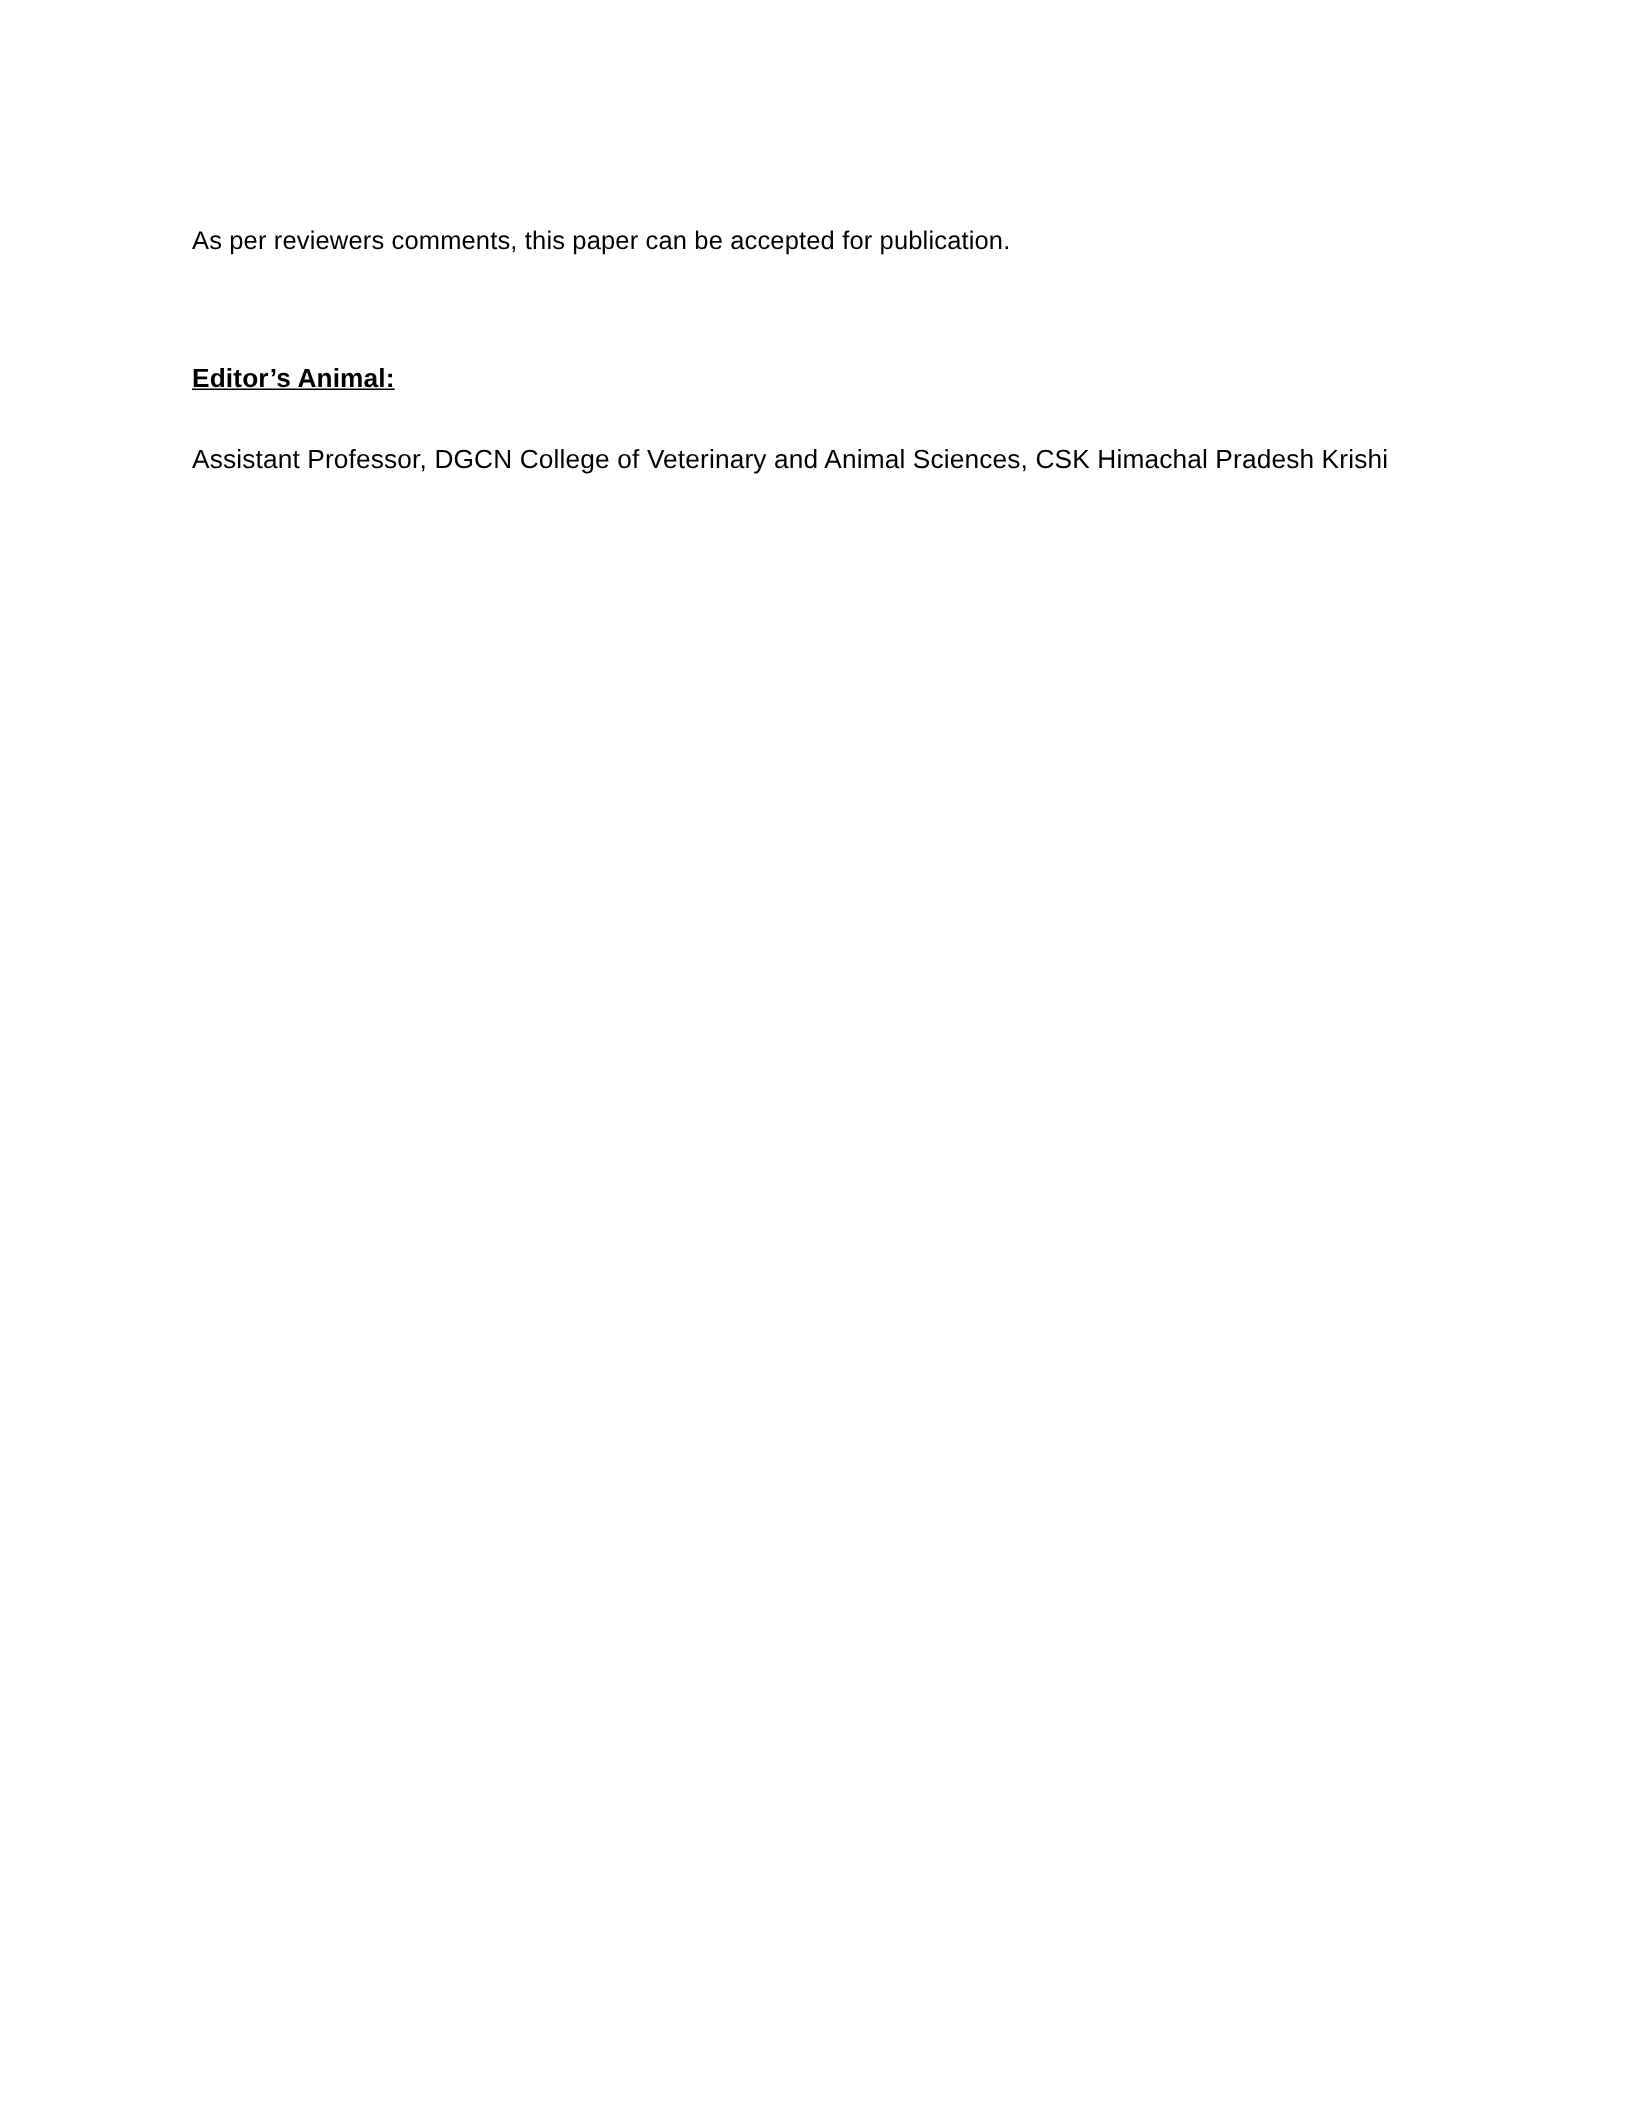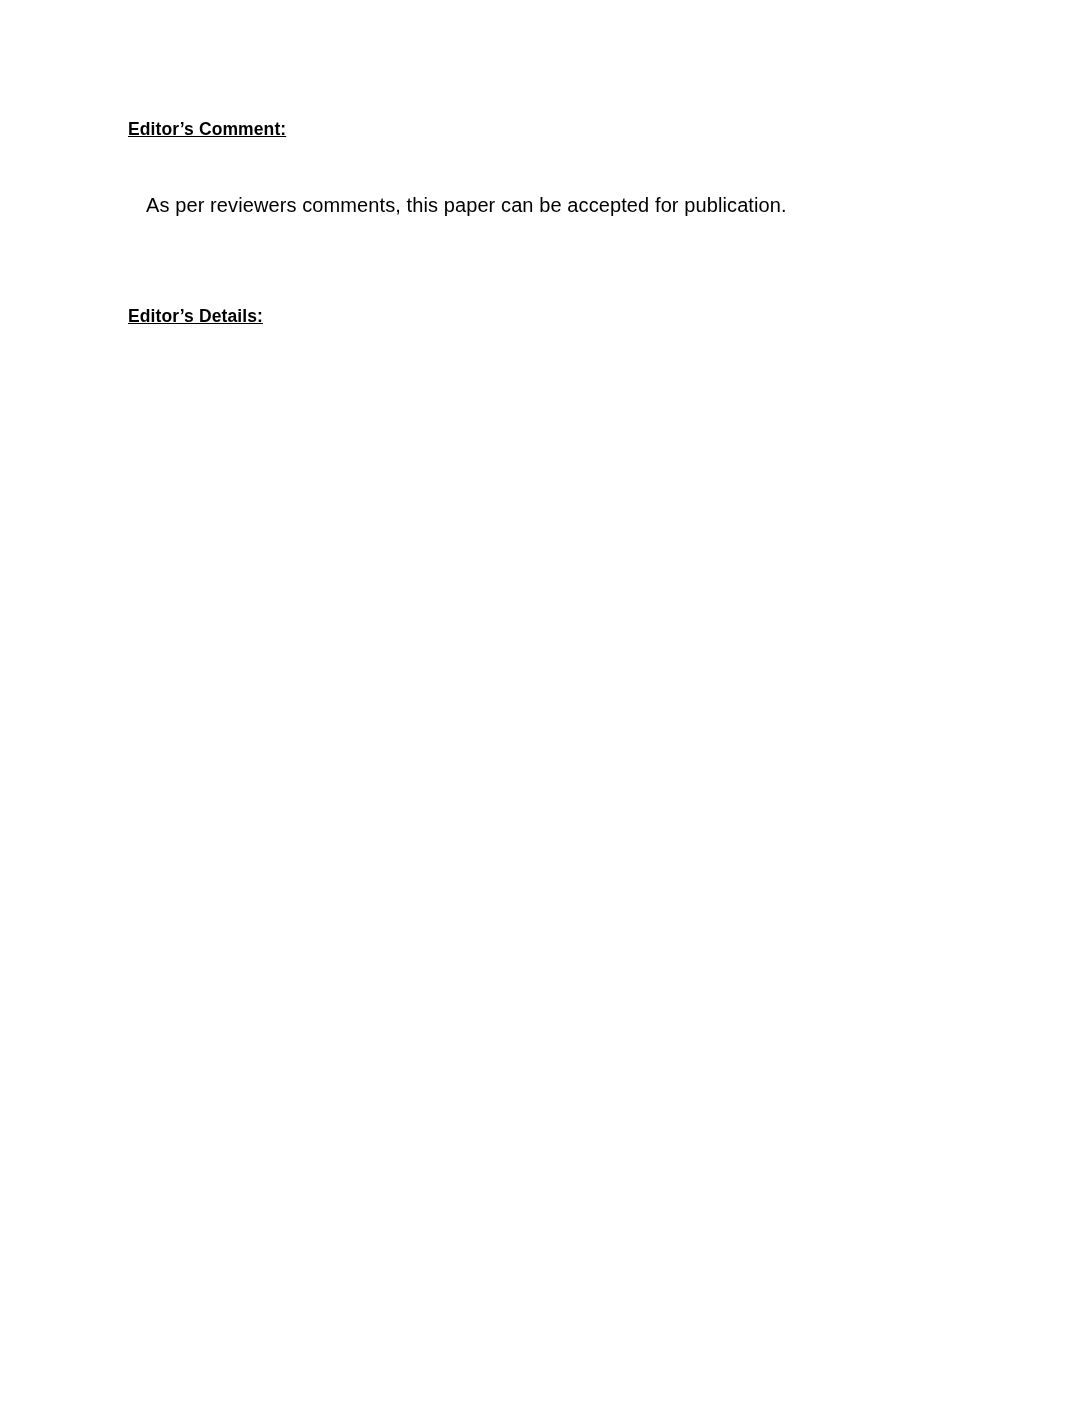--- a/index.html
+++ b/index.html
@@ -31,50 +31,50 @@
   }
   .section-heading {
     font-size: 17.5px;
     font-weight: bold;
     text-decoration: underline;
     line-height: 1.35;
     margin: 0;
     letter-spacing: 0.1px;
   }
   .body-text {
-    font-size: 20px;
+    font-size: 17px;
     font-weight: normal;
     line-height: 1.35;
-    margin: 18px;
+    margin: 0;
     letter-spacing: 0.1px;
   }
   .gap-after-comment-heading { height: 32px; }
   .gap-after-comment-body { height: 68px; }
   .gap-after-details-heading { height: 30px; }
   .details-block p {
     margin: 0;
     font-size: 17.5px;
     line-height: 1.32;
   }
 </style>
 </head>
 <body>
 
 <div class="page">
   <div class="content">
 
-    <div class="section-heading">Editor’s Comment:</div>
 
     <div class="gap-after-comment-heading"></div>
 
     <div class="body-text">As per reviewers comments, this paper can be accepted for publication.</div>
 
     <div class="gap-after-comment-body"></div>
 
-    <div class="section-heading">Editor’s Details:</div>
+    <div class="section-heading">Editor’s Animal:</div>
 
     <div class="gap-after-details-heading"></div>
 
     <div class="details-block">
+      <p class="body-text">Assistant Professor, DGCN College of Veterinary and Animal Sciences, CSK Himachal Pradesh Krishi</p>
     </div>
 
   </div>
 </div>
 
 </body></html>

